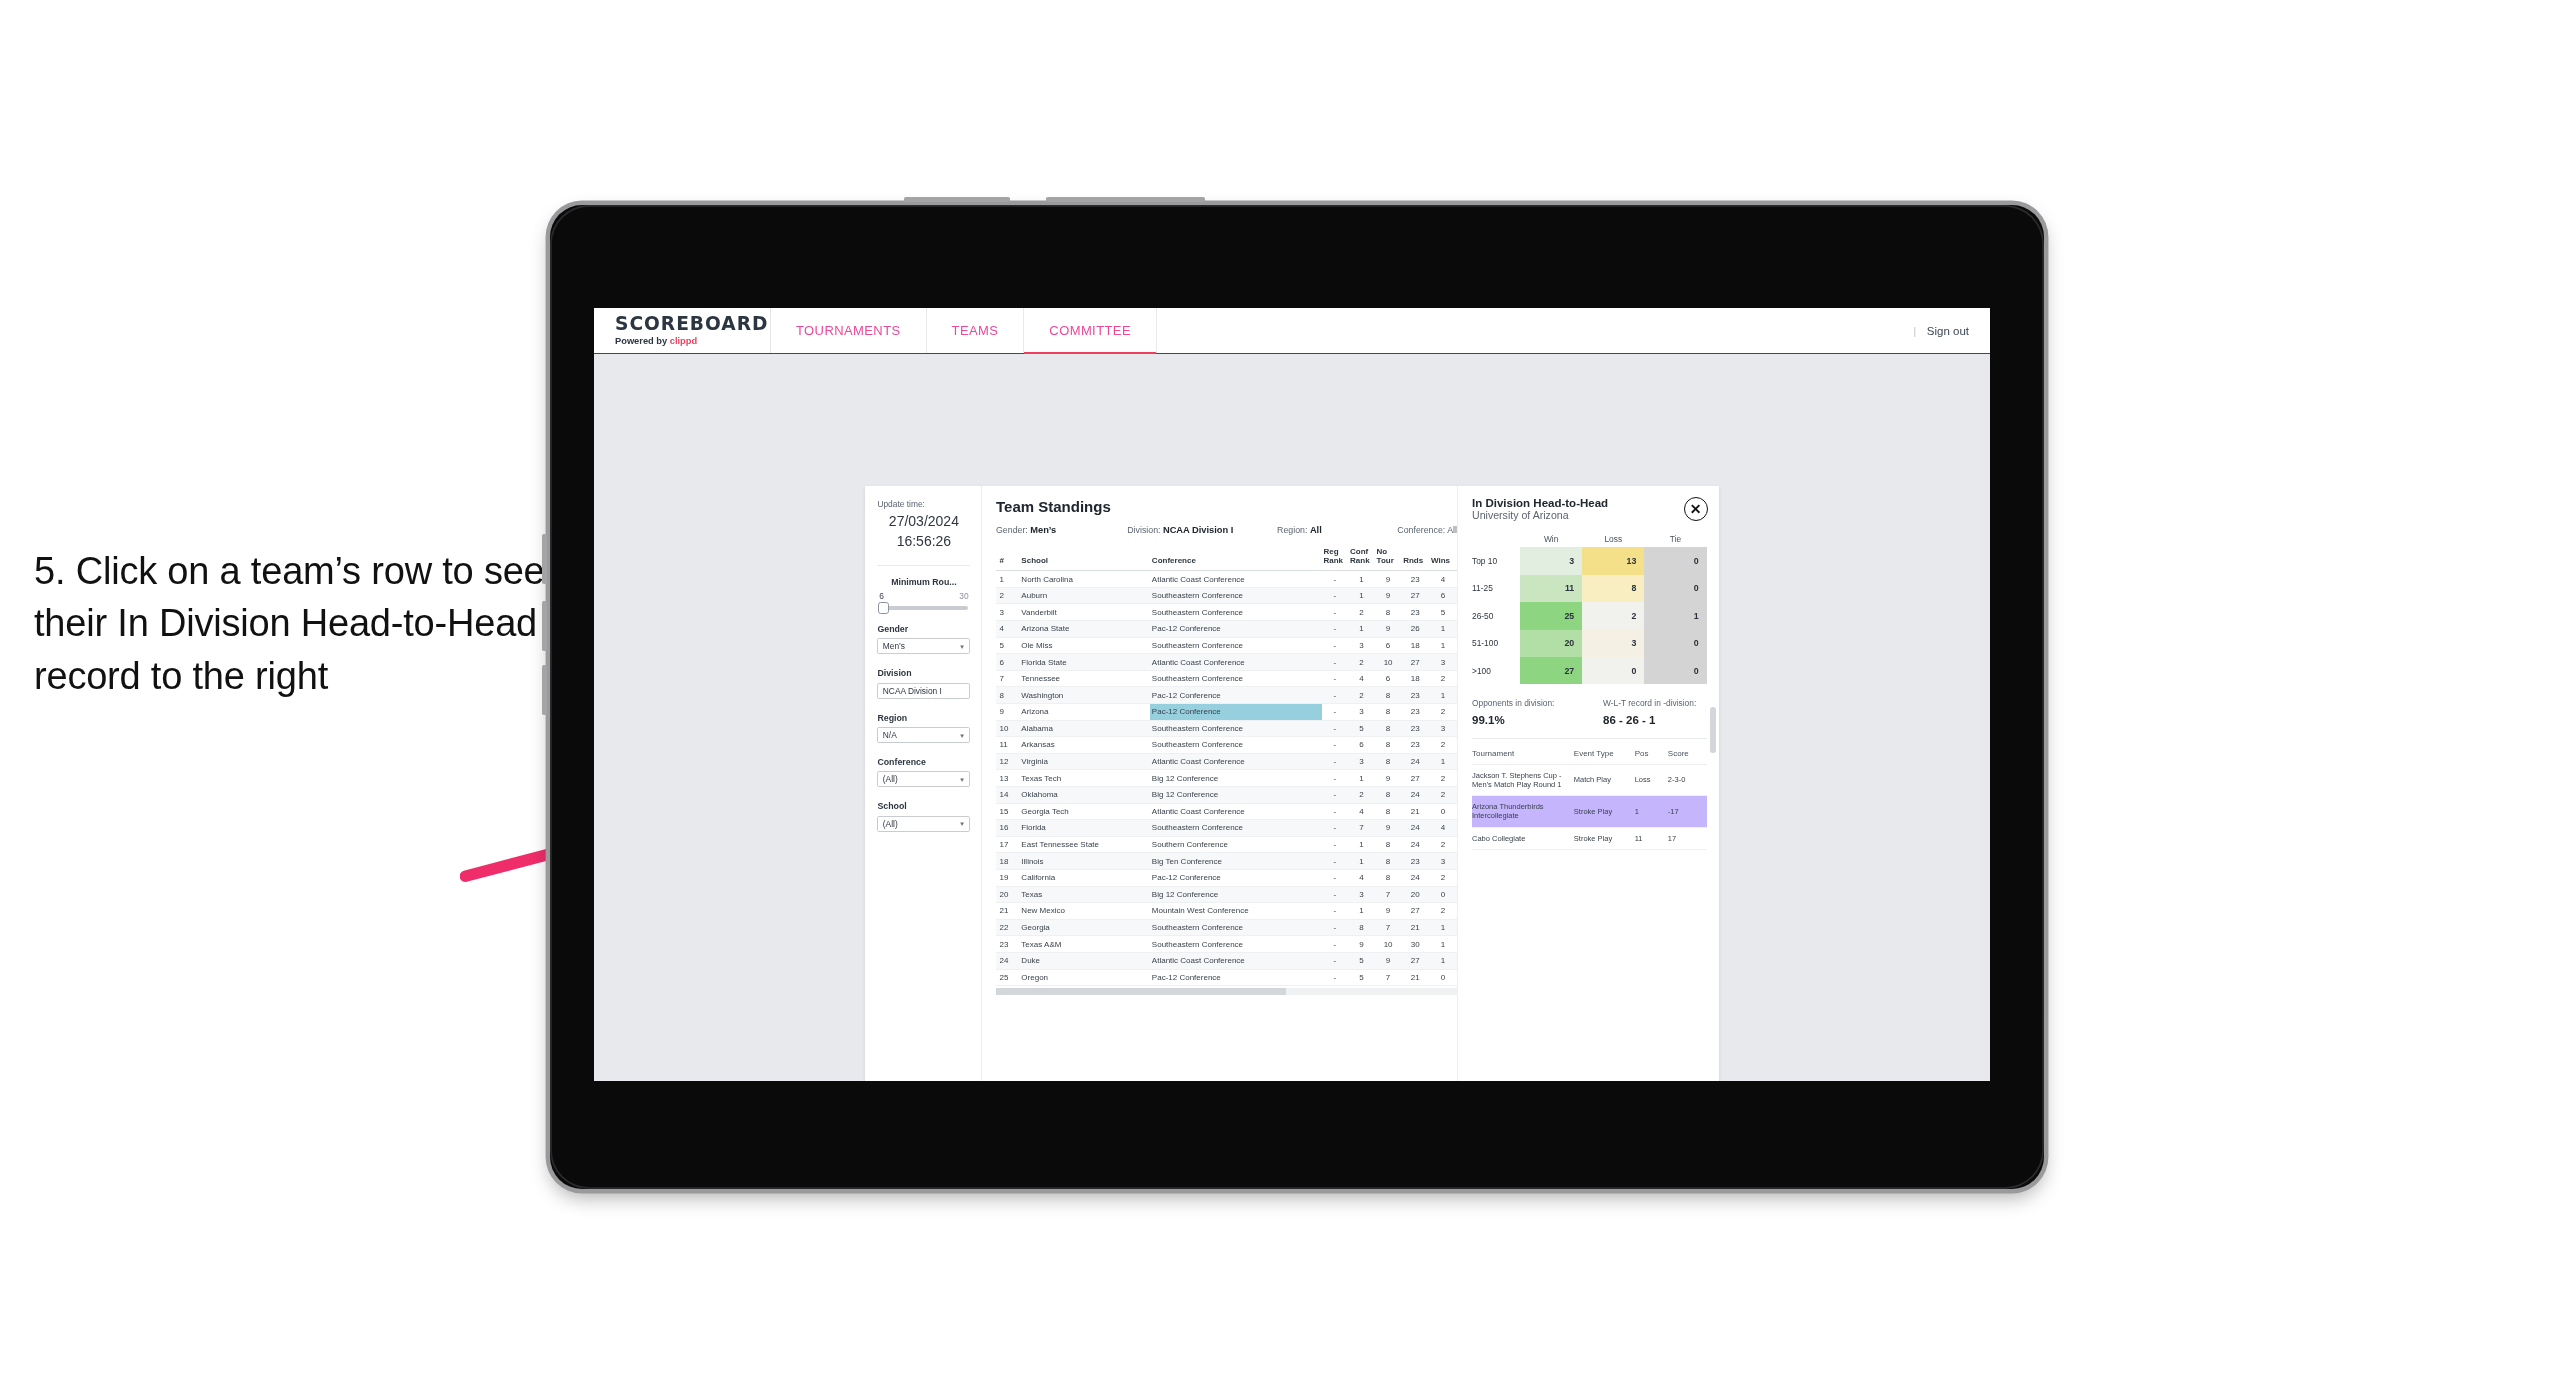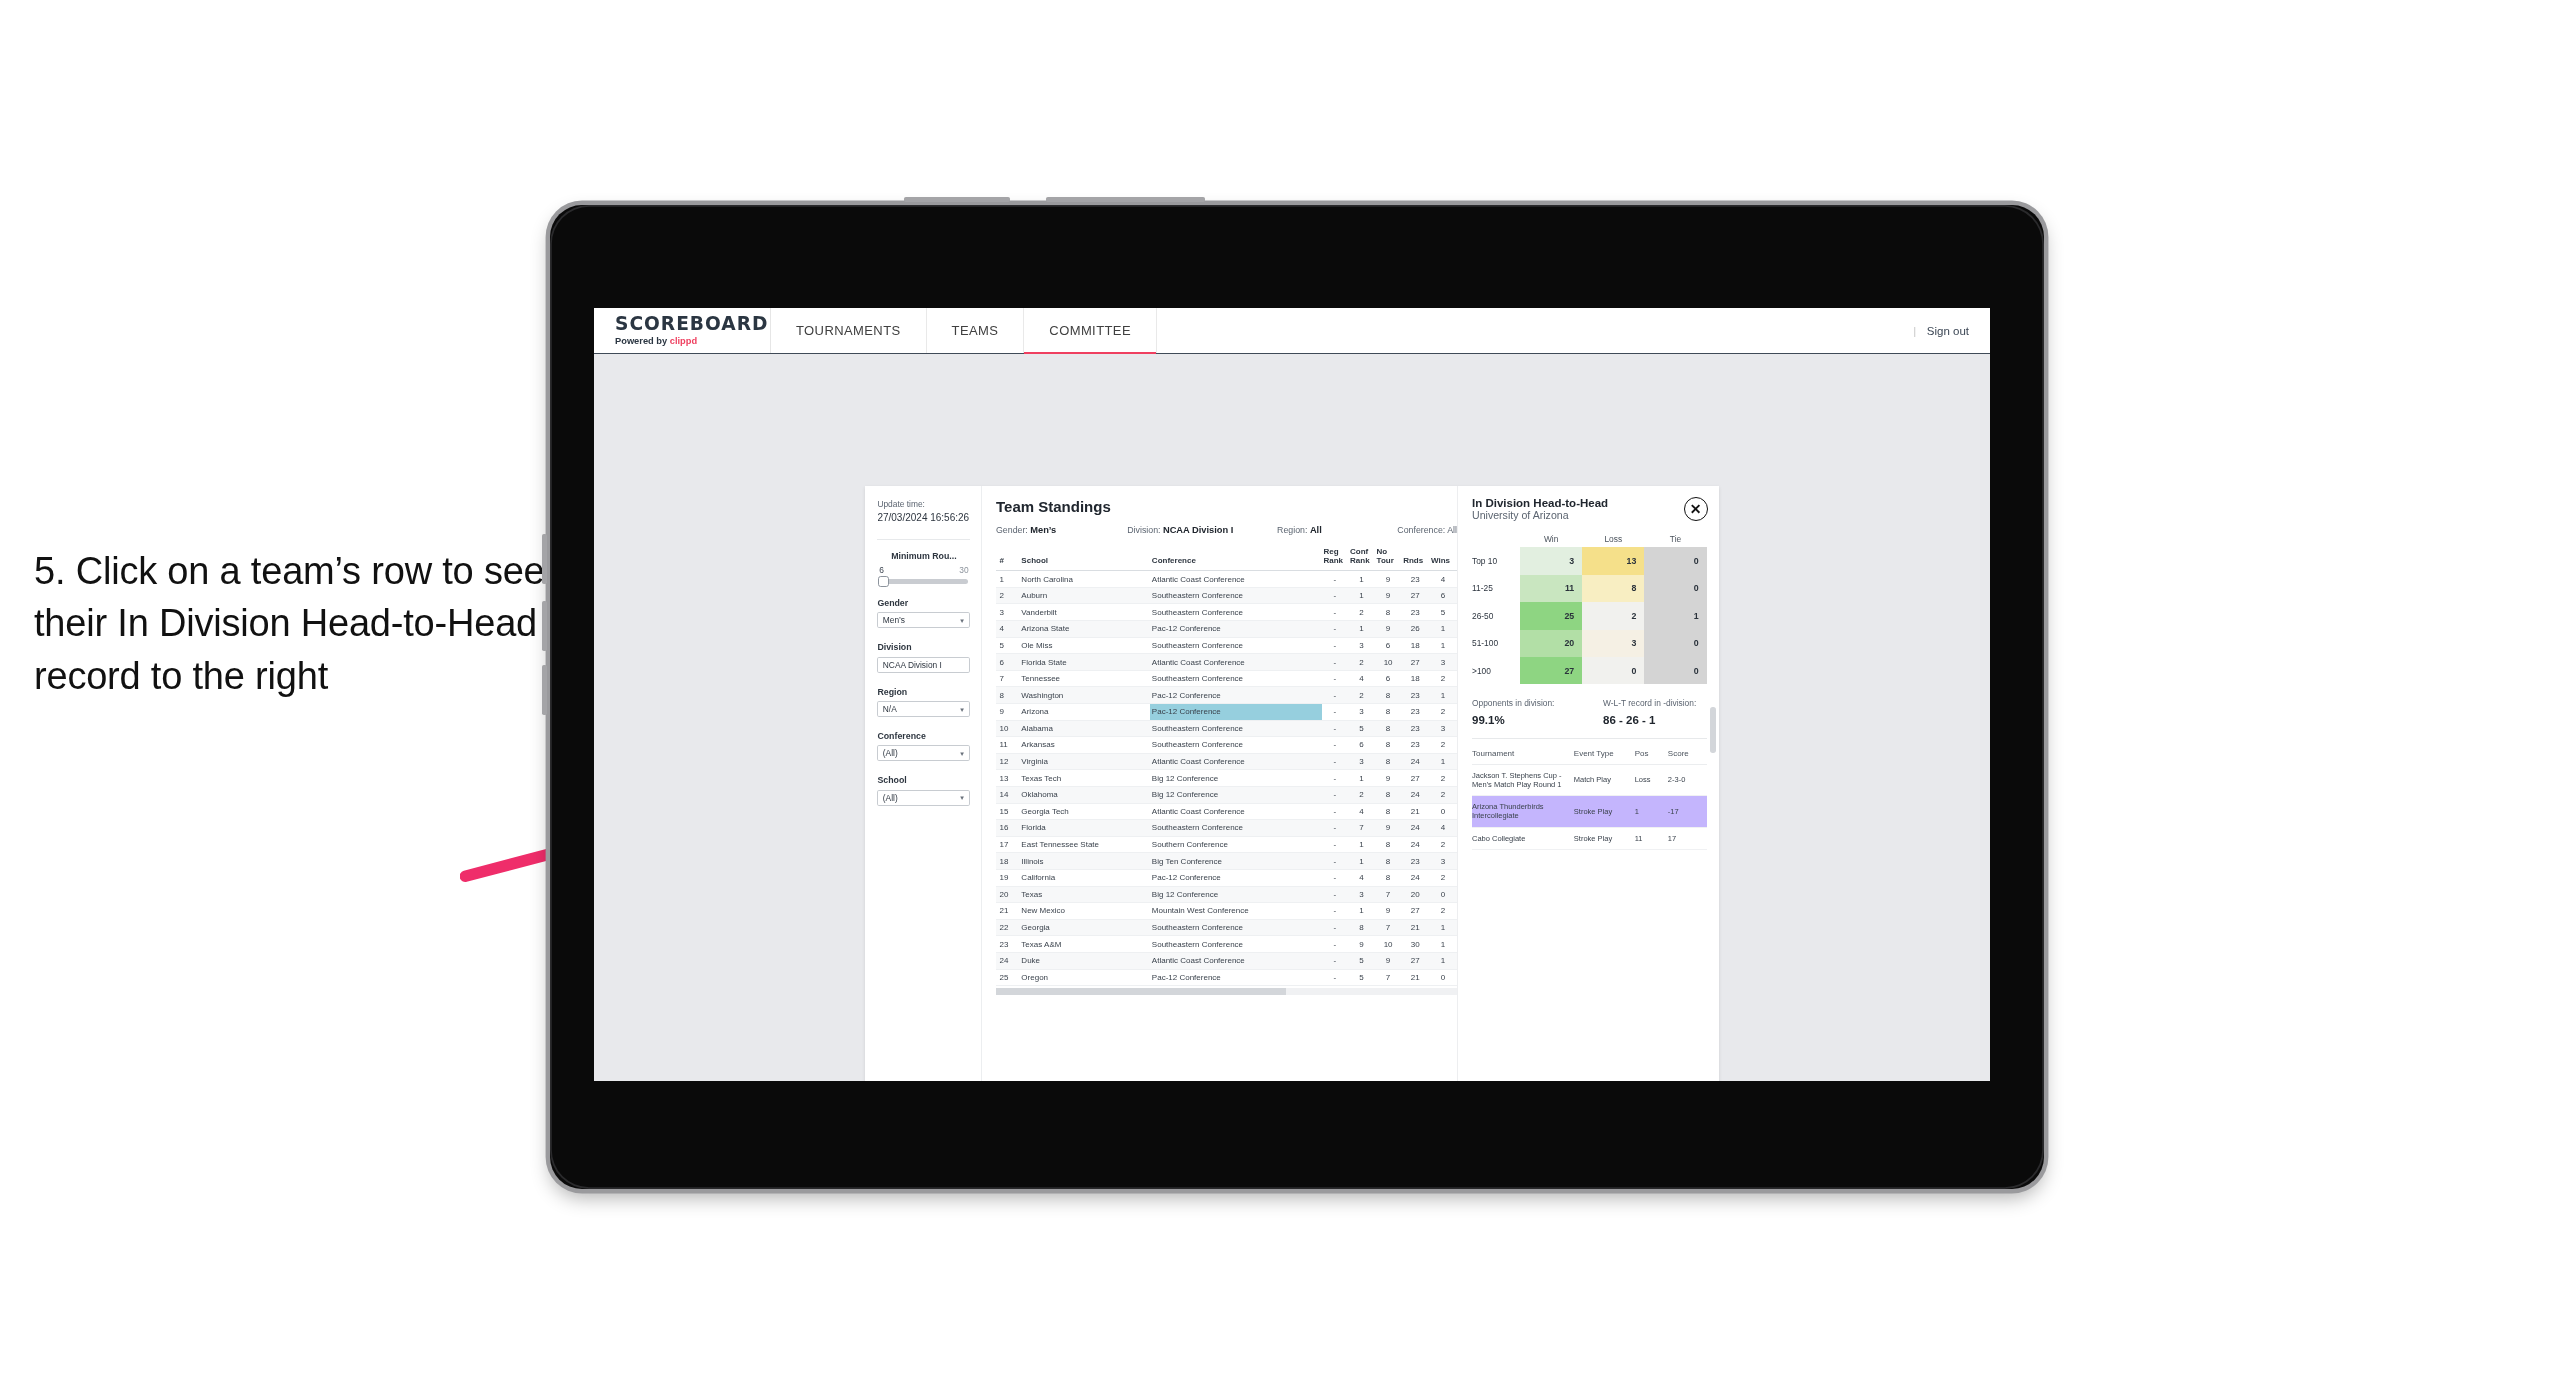--- a/index.html
+++ b/index.html
@@ -70,21 +70,21 @@
     font-family: "DejaVu Sans", sans-serif;
     font-weight: 700; font-size: 18.6px; letter-spacing: 1px;
     color: #2b3642; line-height: 1;
   }
   .brand-sub { font-size: 9.3px; color:#2b3642; margin-top:2.7px; font-weight:600; }
   .brand-sub .clippd { color:#ef4060; font-weight:700; }
 
   .mainnav { display:flex; align-items:stretch; flex: 1; }
   .mainnav-item {
     display:flex; align-items:center; padding: 0 25px;
-    font-size: 13px; color:#404040; letter-spacing:0.4px;
+    font-size: 13px; color:#ec4899; letter-spacing:0.4px;
     border-right:0.9px solid #e9e9e9; cursor:pointer; position:relative;
   }
   .mainnav-item.active::after {
     content:""; position:absolute; left:0; right:0; bottom:-1.8px; height:2.7px; background:#ef4060;
   }
   .topbar-right { display:flex; align-items:center; gap:10.6px; padding-right:21px; color:#3b4654; font-size:11.5px; }
   .topbar-sep { color:#c7c7c7; }
   .signout { cursor:pointer; }
 
   
@@ -104,21 +104,21 @@
     width: 854px; height: 600px;
     background:#ffffff;
     box-shadow: 0 0.9px 3.5px rgba(0,0,0,0.10);
     display:flex; flex-direction:column;
   }
   .card-body { flex:1; display:flex; min-height:0; }
 
   
   .rail { width: 117px; border-right:0.9px solid #eceef0; padding: 12.4px 10.6px 0 12.4px; }
   .upd-label { font-size:8.4px; color:#5b6470; line-height:1.45; }
-  .upd-val { font-size:10px; color:#2e3640; line-height:1.45; }
+  .upd-val { font-size:14px; color:#2e3640; line-height:1.45;text-align:center; }
   .rail-hr { height:0.9px; background:#e7e9eb; margin:14px 0 10.6px; }
   .fgroup { margin-bottom: 14px; }
   .fgroup.slider { text-align:center; }
   .flabel { font-size:8.8px; font-weight:700; color:#2e3640; margin-bottom:4.4px; }
   .flabel.center { text-align:center; }
   .srow { display:flex; justify-content:space-between; font-size:8.4px; color:#3c4450; padding:0 1.8px 2.7px; }
   .srow .smax { color:#8d949d; }
   .strack { position:relative; height:4.4px; background:#c9ccd1; border-radius:2.7px; margin: 1.8px 2.7px 0; }
   .sknob { position:absolute; left:-1.8px; top:-3.5px; width:10.6px; height:11.5px; background:#ffffff; border:1.2px solid #8d949d; border-radius:2.7px; }
   .fselect {

